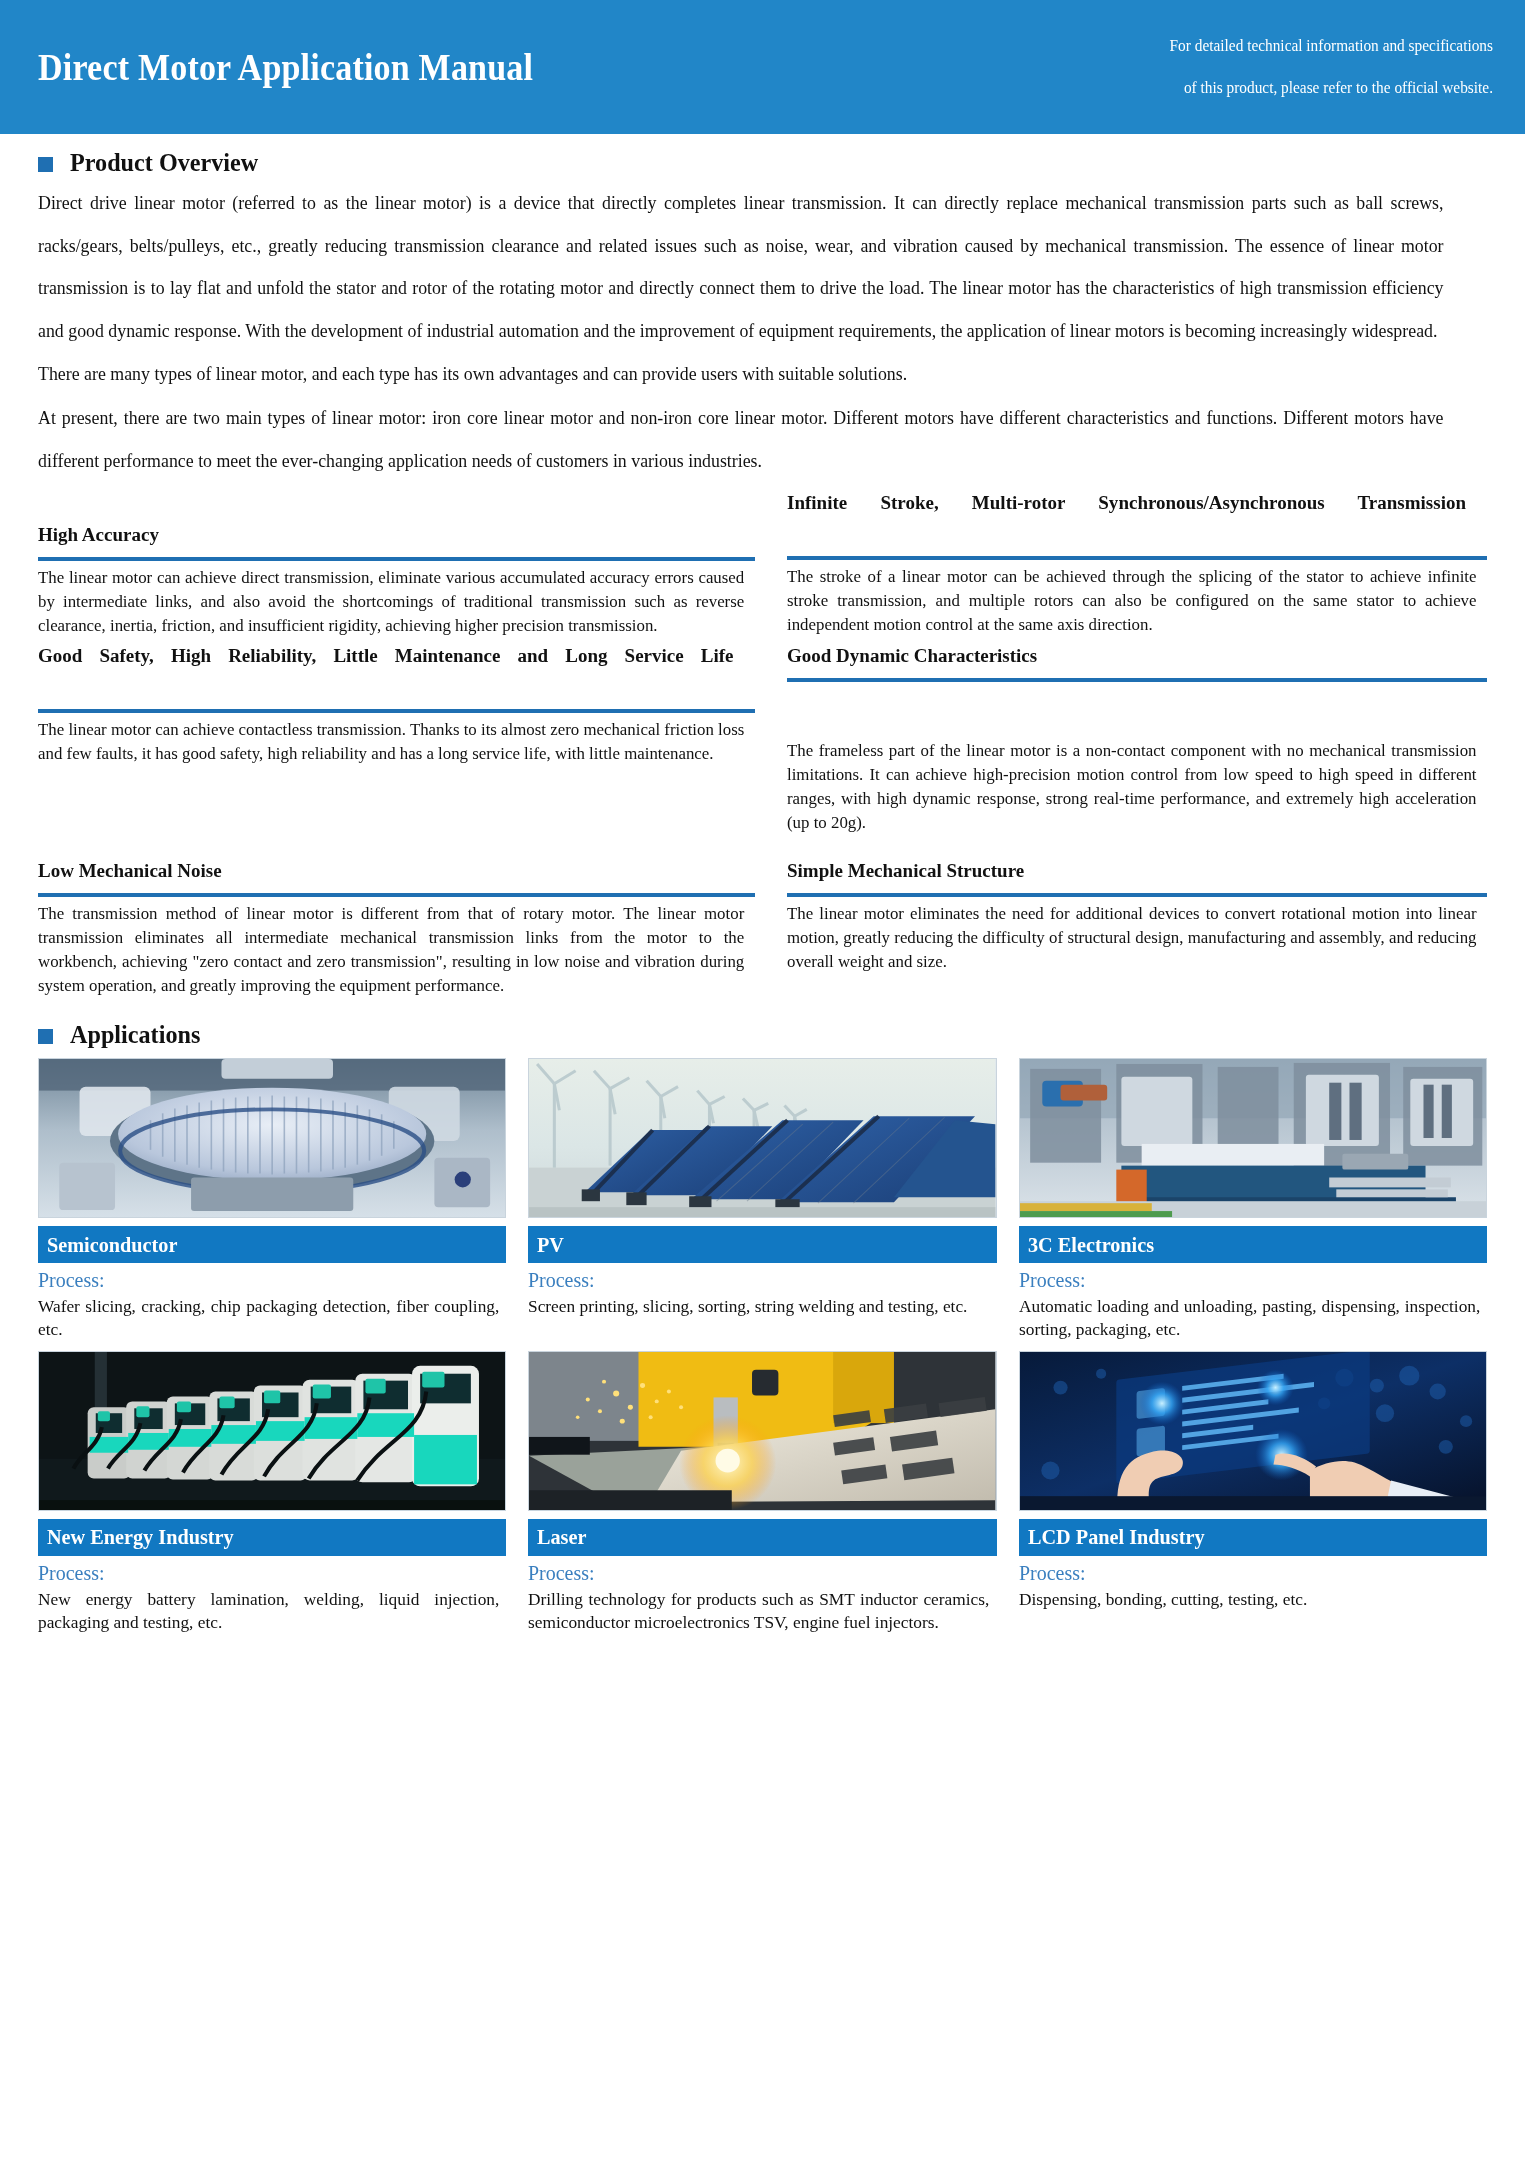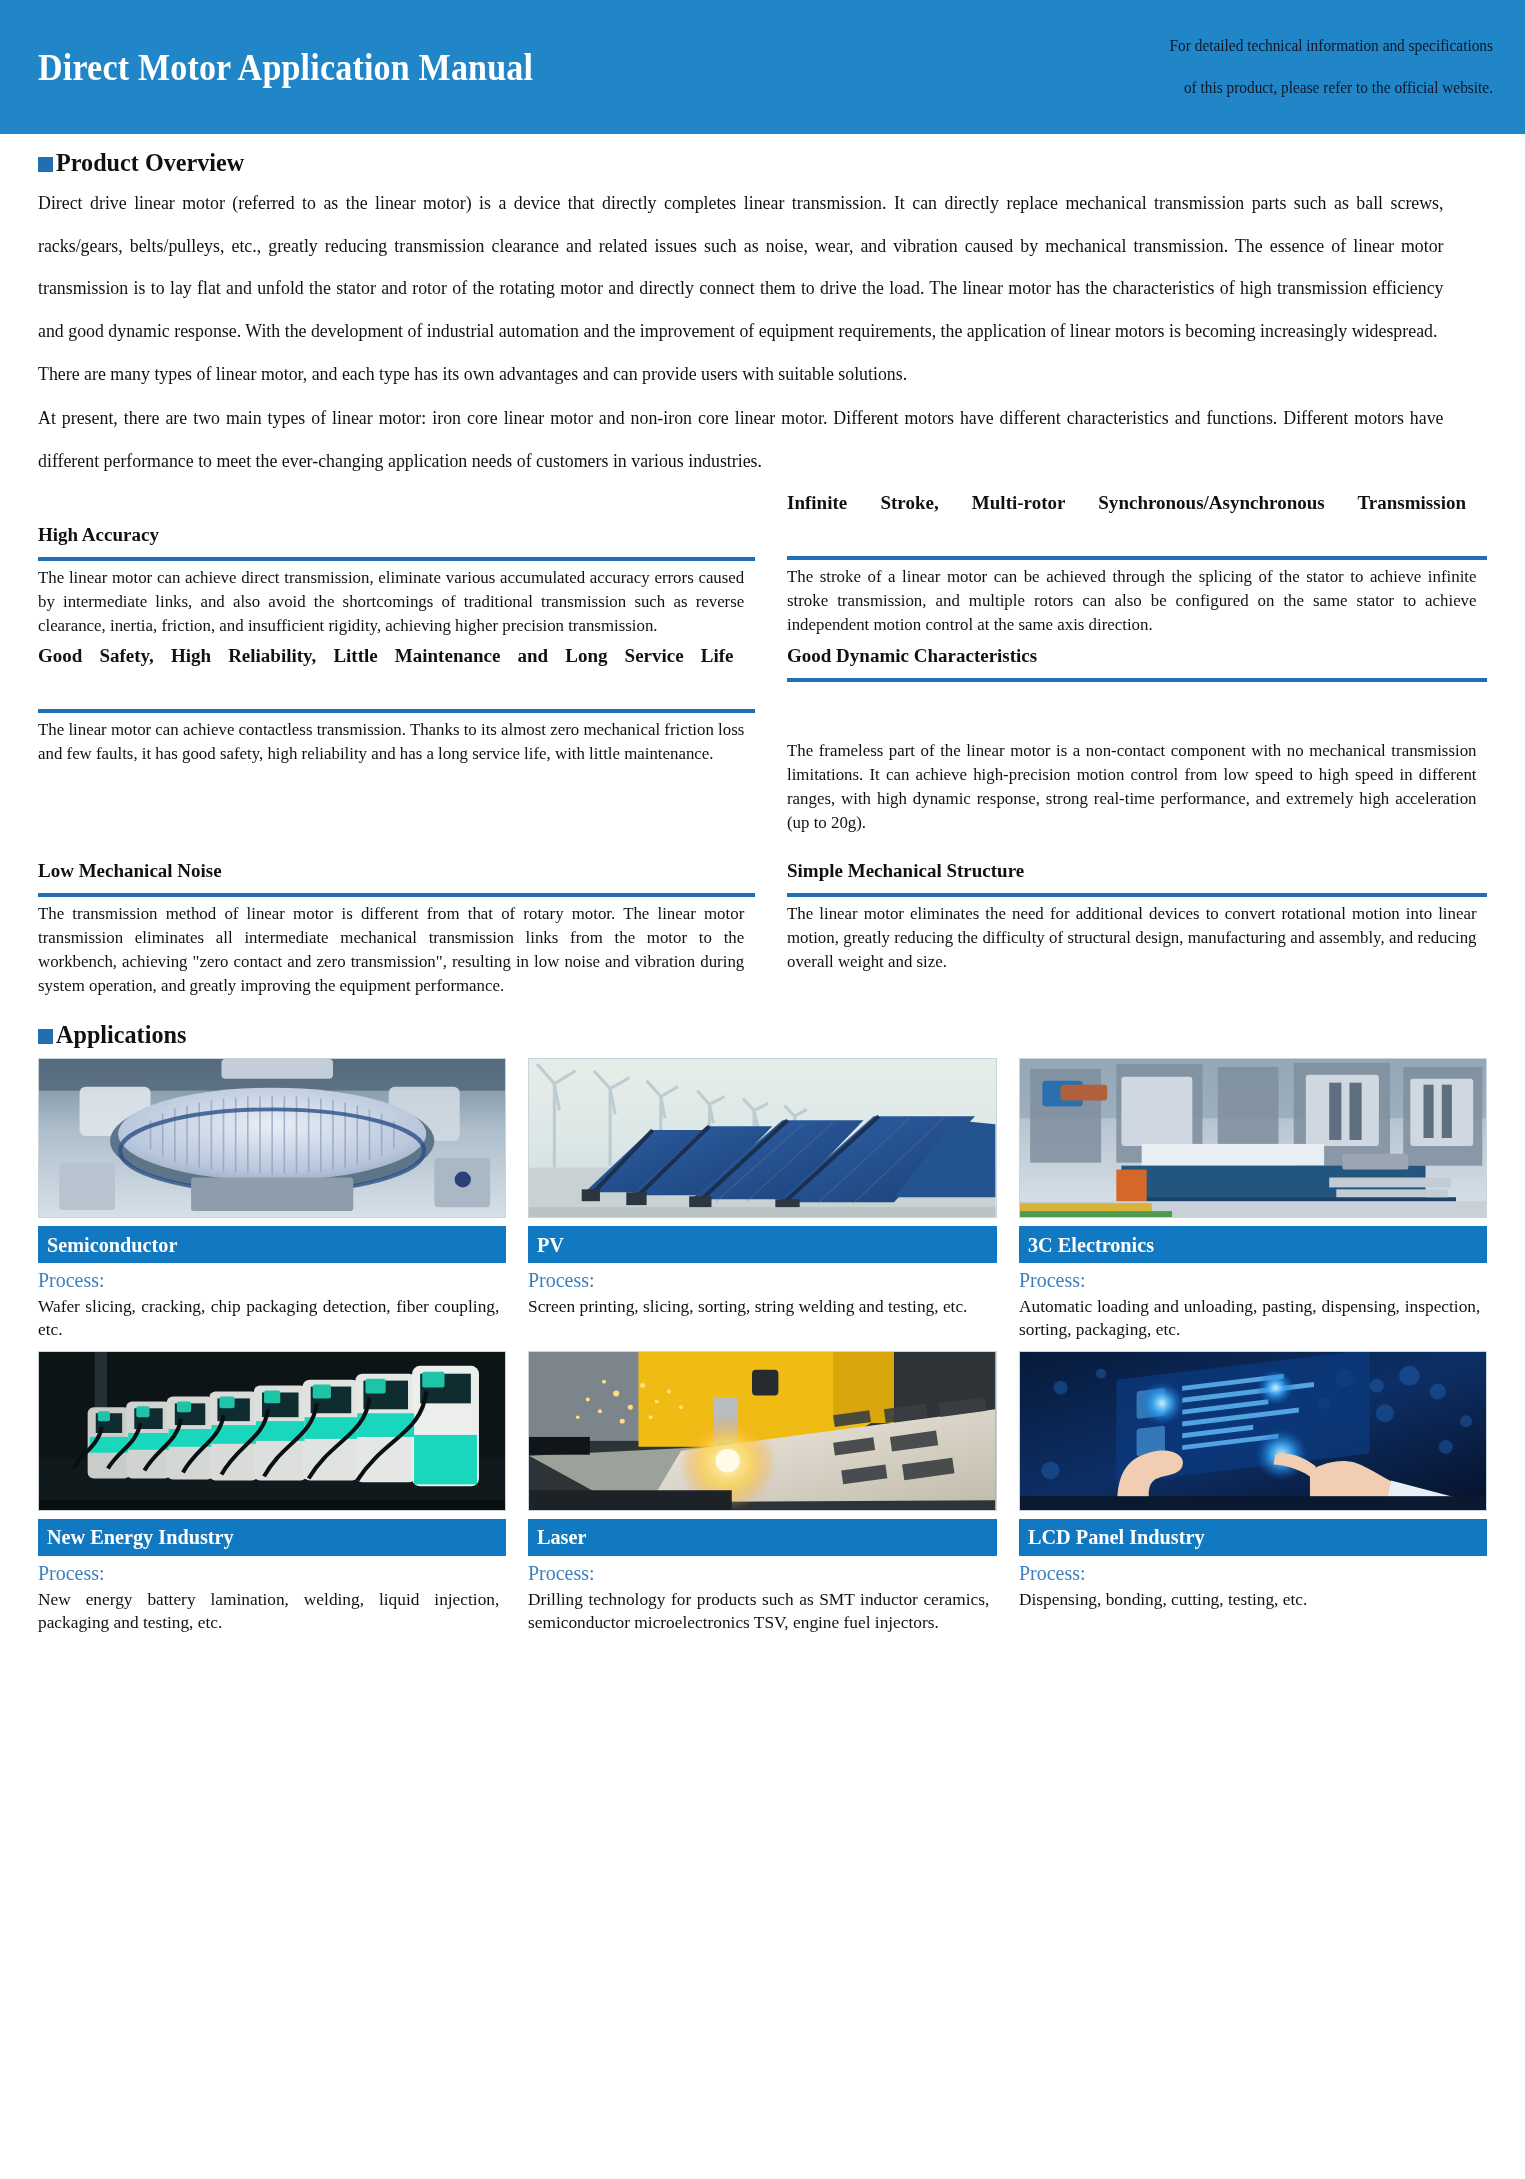--- a/index.html
+++ b/index.html
@@ -31,33 +31,33 @@
     transform-origin: left center;
     white-space: nowrap;
   }
   .header-note {
     position: absolute;
     right: 32px;
     top: 50%;
     transform: translateY(-50%);
     width: 430px;
     text-align: right;
-    color: #0f172a;
+    color: #ffffff;
     font-size: 16.5px;
     line-height: 2.55;
   }
   .header-note span { display: block; transform: scaleX(0.93); transform-origin: right center; }
 
   
   .page { padding: 0 38px; }
 
   .section-head {
     display: flex;
     align-items: center;
-    gap: 3px;
+    gap: 17px;
     margin: 14px 0 4px 0;
   }
   .sq {
     width: 15px; height: 15px;
     background: #1f6fb2;
     display: inline-block;
     flex: 0 0 auto;
     position: relative;
     top: 1px;
   }

